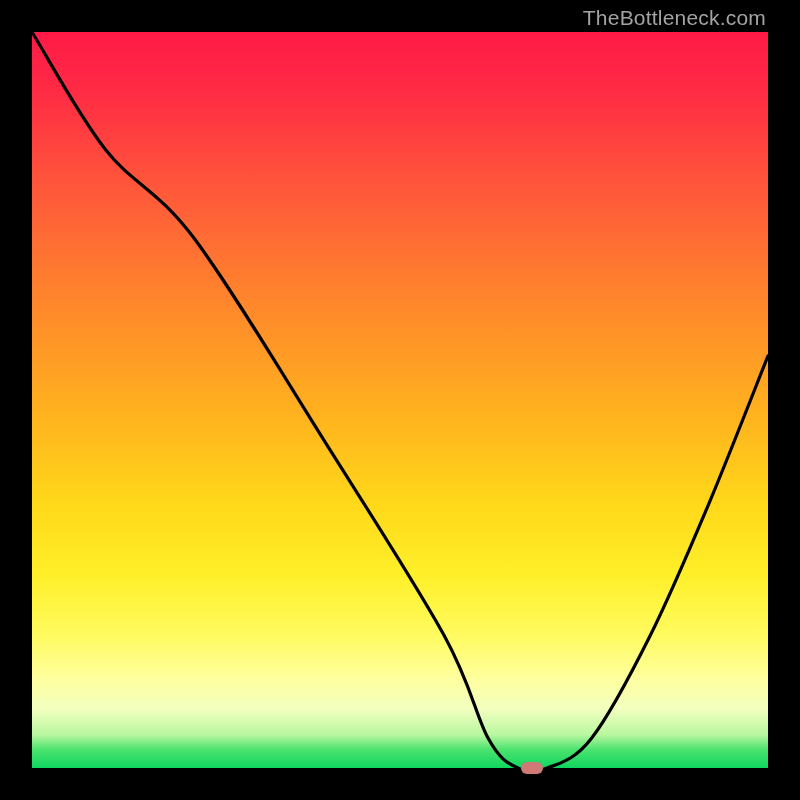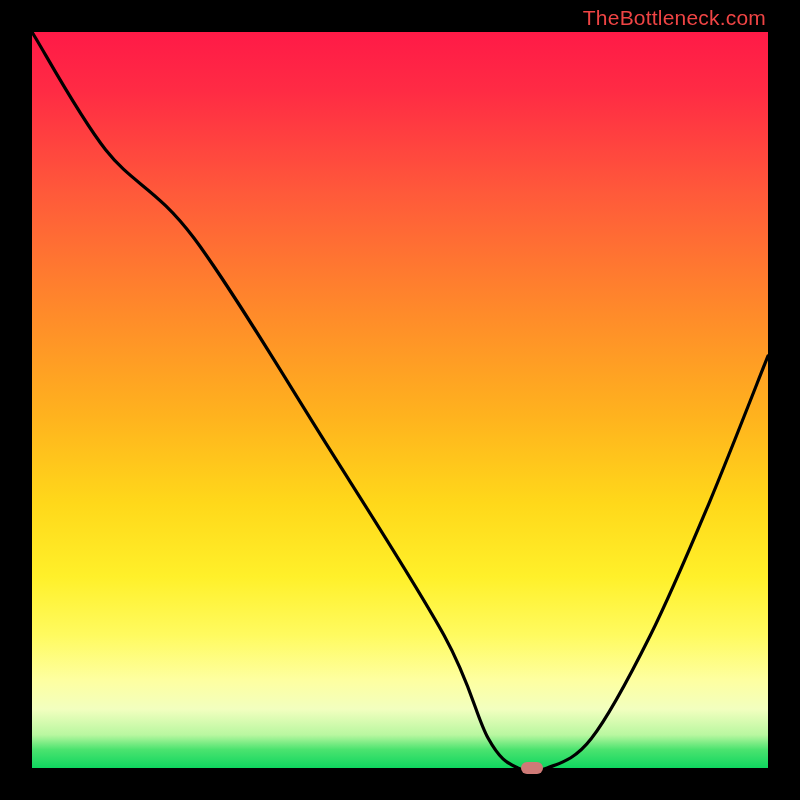--- a/index.html
+++ b/index.html
@@ -41,21 +41,21 @@
       #b9f7a0 95.5%,
       #4be36f 97.5%,
       #0fd65f 100%
     );
   }
 
   .watermark {
     position: absolute;
     top: 6px;
     right: 34px;
-    color: #ef4444;
+    color: #a3a3a3;
     font-size: 21px;
     font-weight: 500;
     letter-spacing: 0.2px;
     user-select: none;
   }
 
   svg.curve {
     position: absolute;
     left: 0;
     top: 0;

